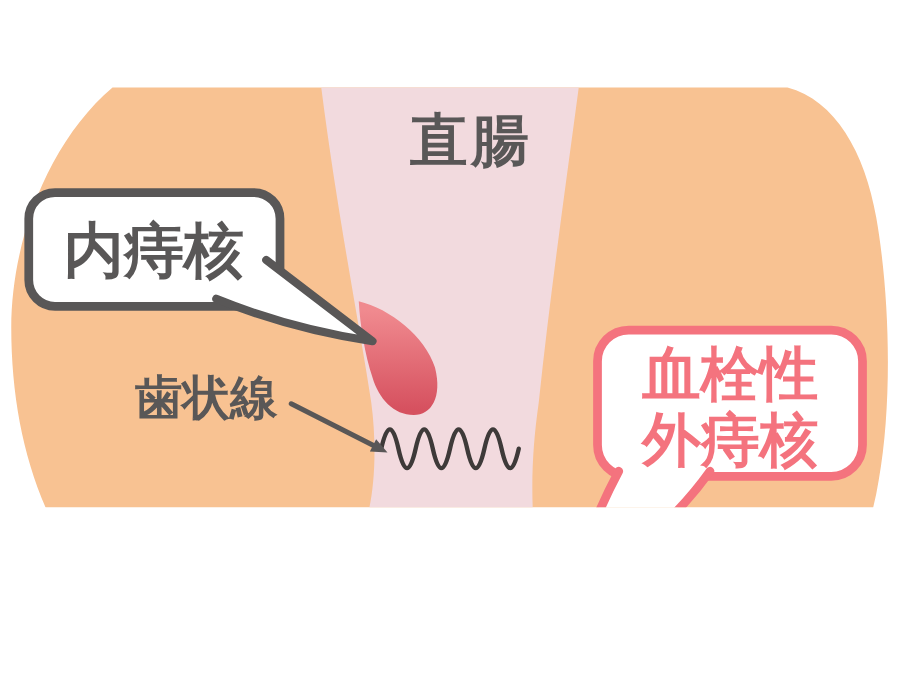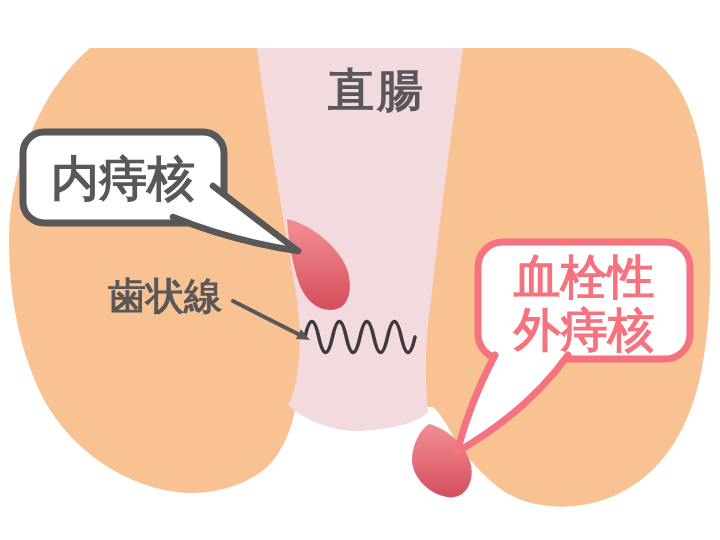--- a/index.html
+++ b/index.html
@@ -1,21 +1,22 @@
 <!DOCTYPE html>
 <html><head>
 <meta charset="utf-8">
 <style>
   html, body { margin: 0; padding: 0; background: #ffffff; }
   .stage {
     position: relative;
     width: 720px;
-    height: 540px;
+    height: 384px;
     background: #ffffff;
     overflow: hidden;
+    margin-top: 22px;
   }
   svg text {
     font-family: "Liberation Sans", sans-serif;
     font-weight: bold;
   }
 </style>
 </head>
 <body>
 
 <div class="stage">

